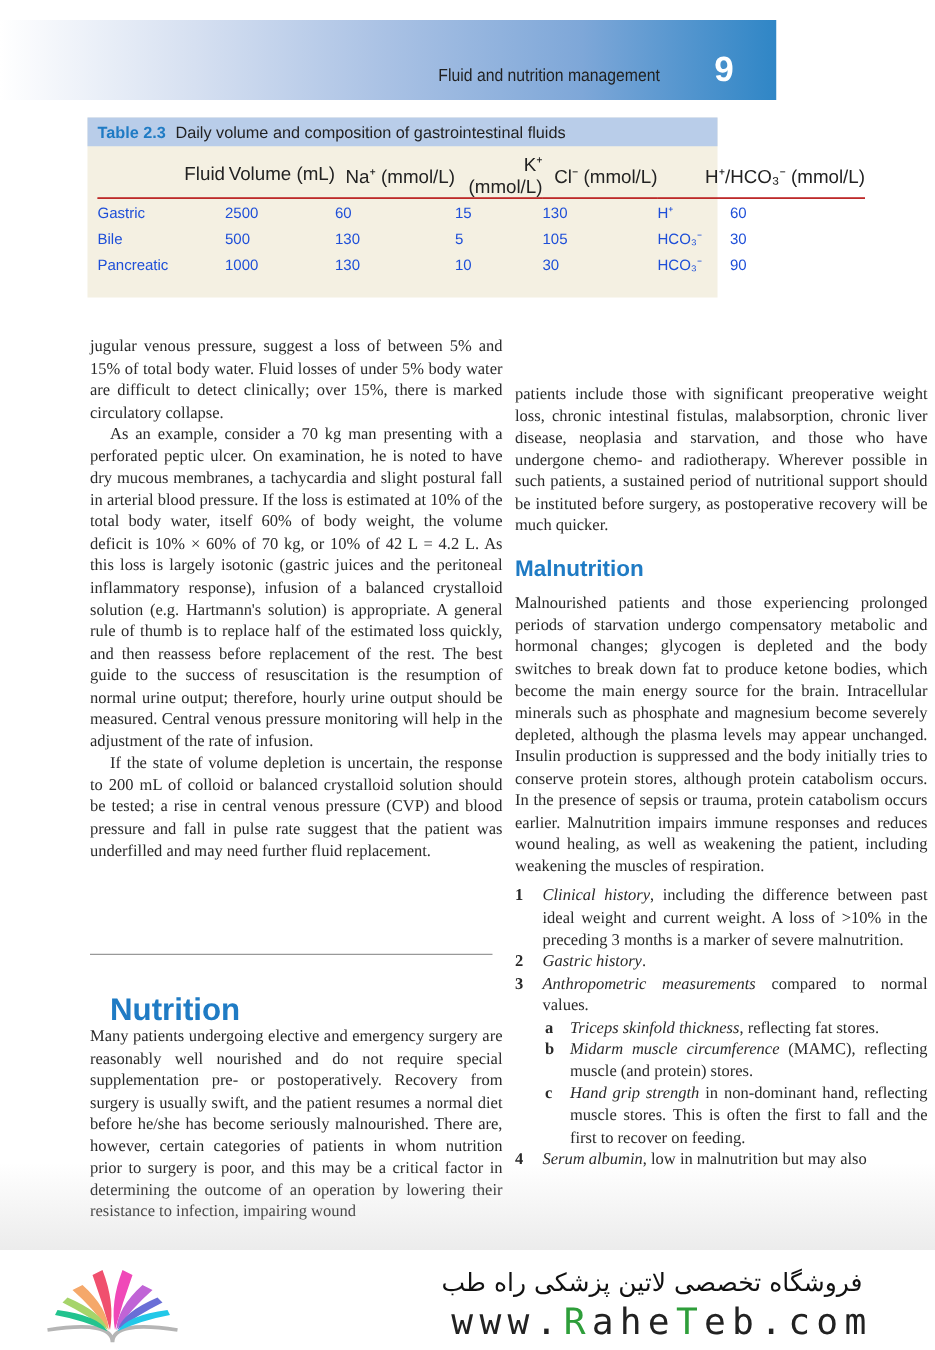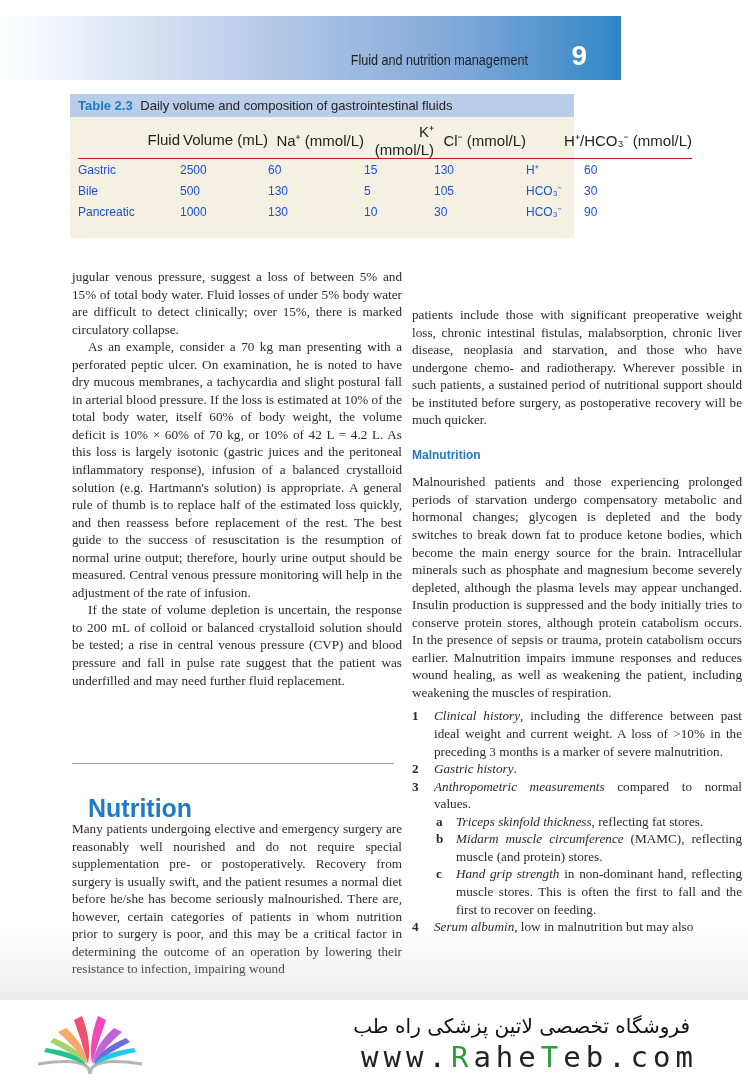--- a/index.html
+++ b/index.html
@@ -15,21 +15,21 @@
   td{color:#1d4ed8;height:21px;padding:0;}
   .c1{width:102px}.c2{width:88px}.c3{width:96px}.c4{width:70px}.c5{width:92px}
   .hsp{display:inline-block;width:58px;}
   .col{position:absolute;width:330px;font-size:13.2px;line-height:17.55px;text-align:justify;color:#2a2a2a;}
   .col p{margin:0;}
   .indent{text-indent:16px;}
   .left{left:72px;top:268px;}
   .right{left:412px;top:270px;margin-top:36px;}
   .rule{position:absolute;left:72px;top:763px;width:322px;height:1px;background:#999;}
   h2.nutrition{position:absolute;left:72px;top:778px;margin:16px;font-family:"Liberation Sans",sans-serif;font-size:25px;font-weight:bold;color:#1f7bc4;}
-  h3.maln{margin:18px 0 9px 0;font-family:"Liberation Sans",sans-serif;font-size:12px;font-weight:bold;color:#1f7bc4;}
+  h3.maln{margin:18px 0 9px 0;font-family:"Liberation Sans",sans-serif;font-size:18px;font-weight:bold;color:#1f7bc4;}
   .nutr-body{top:820px;}
   ol.main{list-style:none;margin:6px 0 0 0;padding:0;}
   ol.main li{position:relative;padding-left:22px;}
   ol.main li .n{position:absolute;left:0;font-weight:bold;}
   ol.sub{list-style:none;margin:0;padding:0;}
   ol.sub li{padding-left:22px;position:relative;}
   ol.sub li .n{position:absolute;left:2px;font-weight:bold;}
   em{font-style:italic;}
   .fade{position:absolute;left:0;top:930px;width:748px;height:70px;background:linear-gradient(180deg,rgba(255,255,255,0) 0%,rgba(200,200,200,0.35) 100%);pointer-events:none;}
   .footer{position:absolute;left:12px;top:1000px;width:748px;height:80px;background:#fff;}

